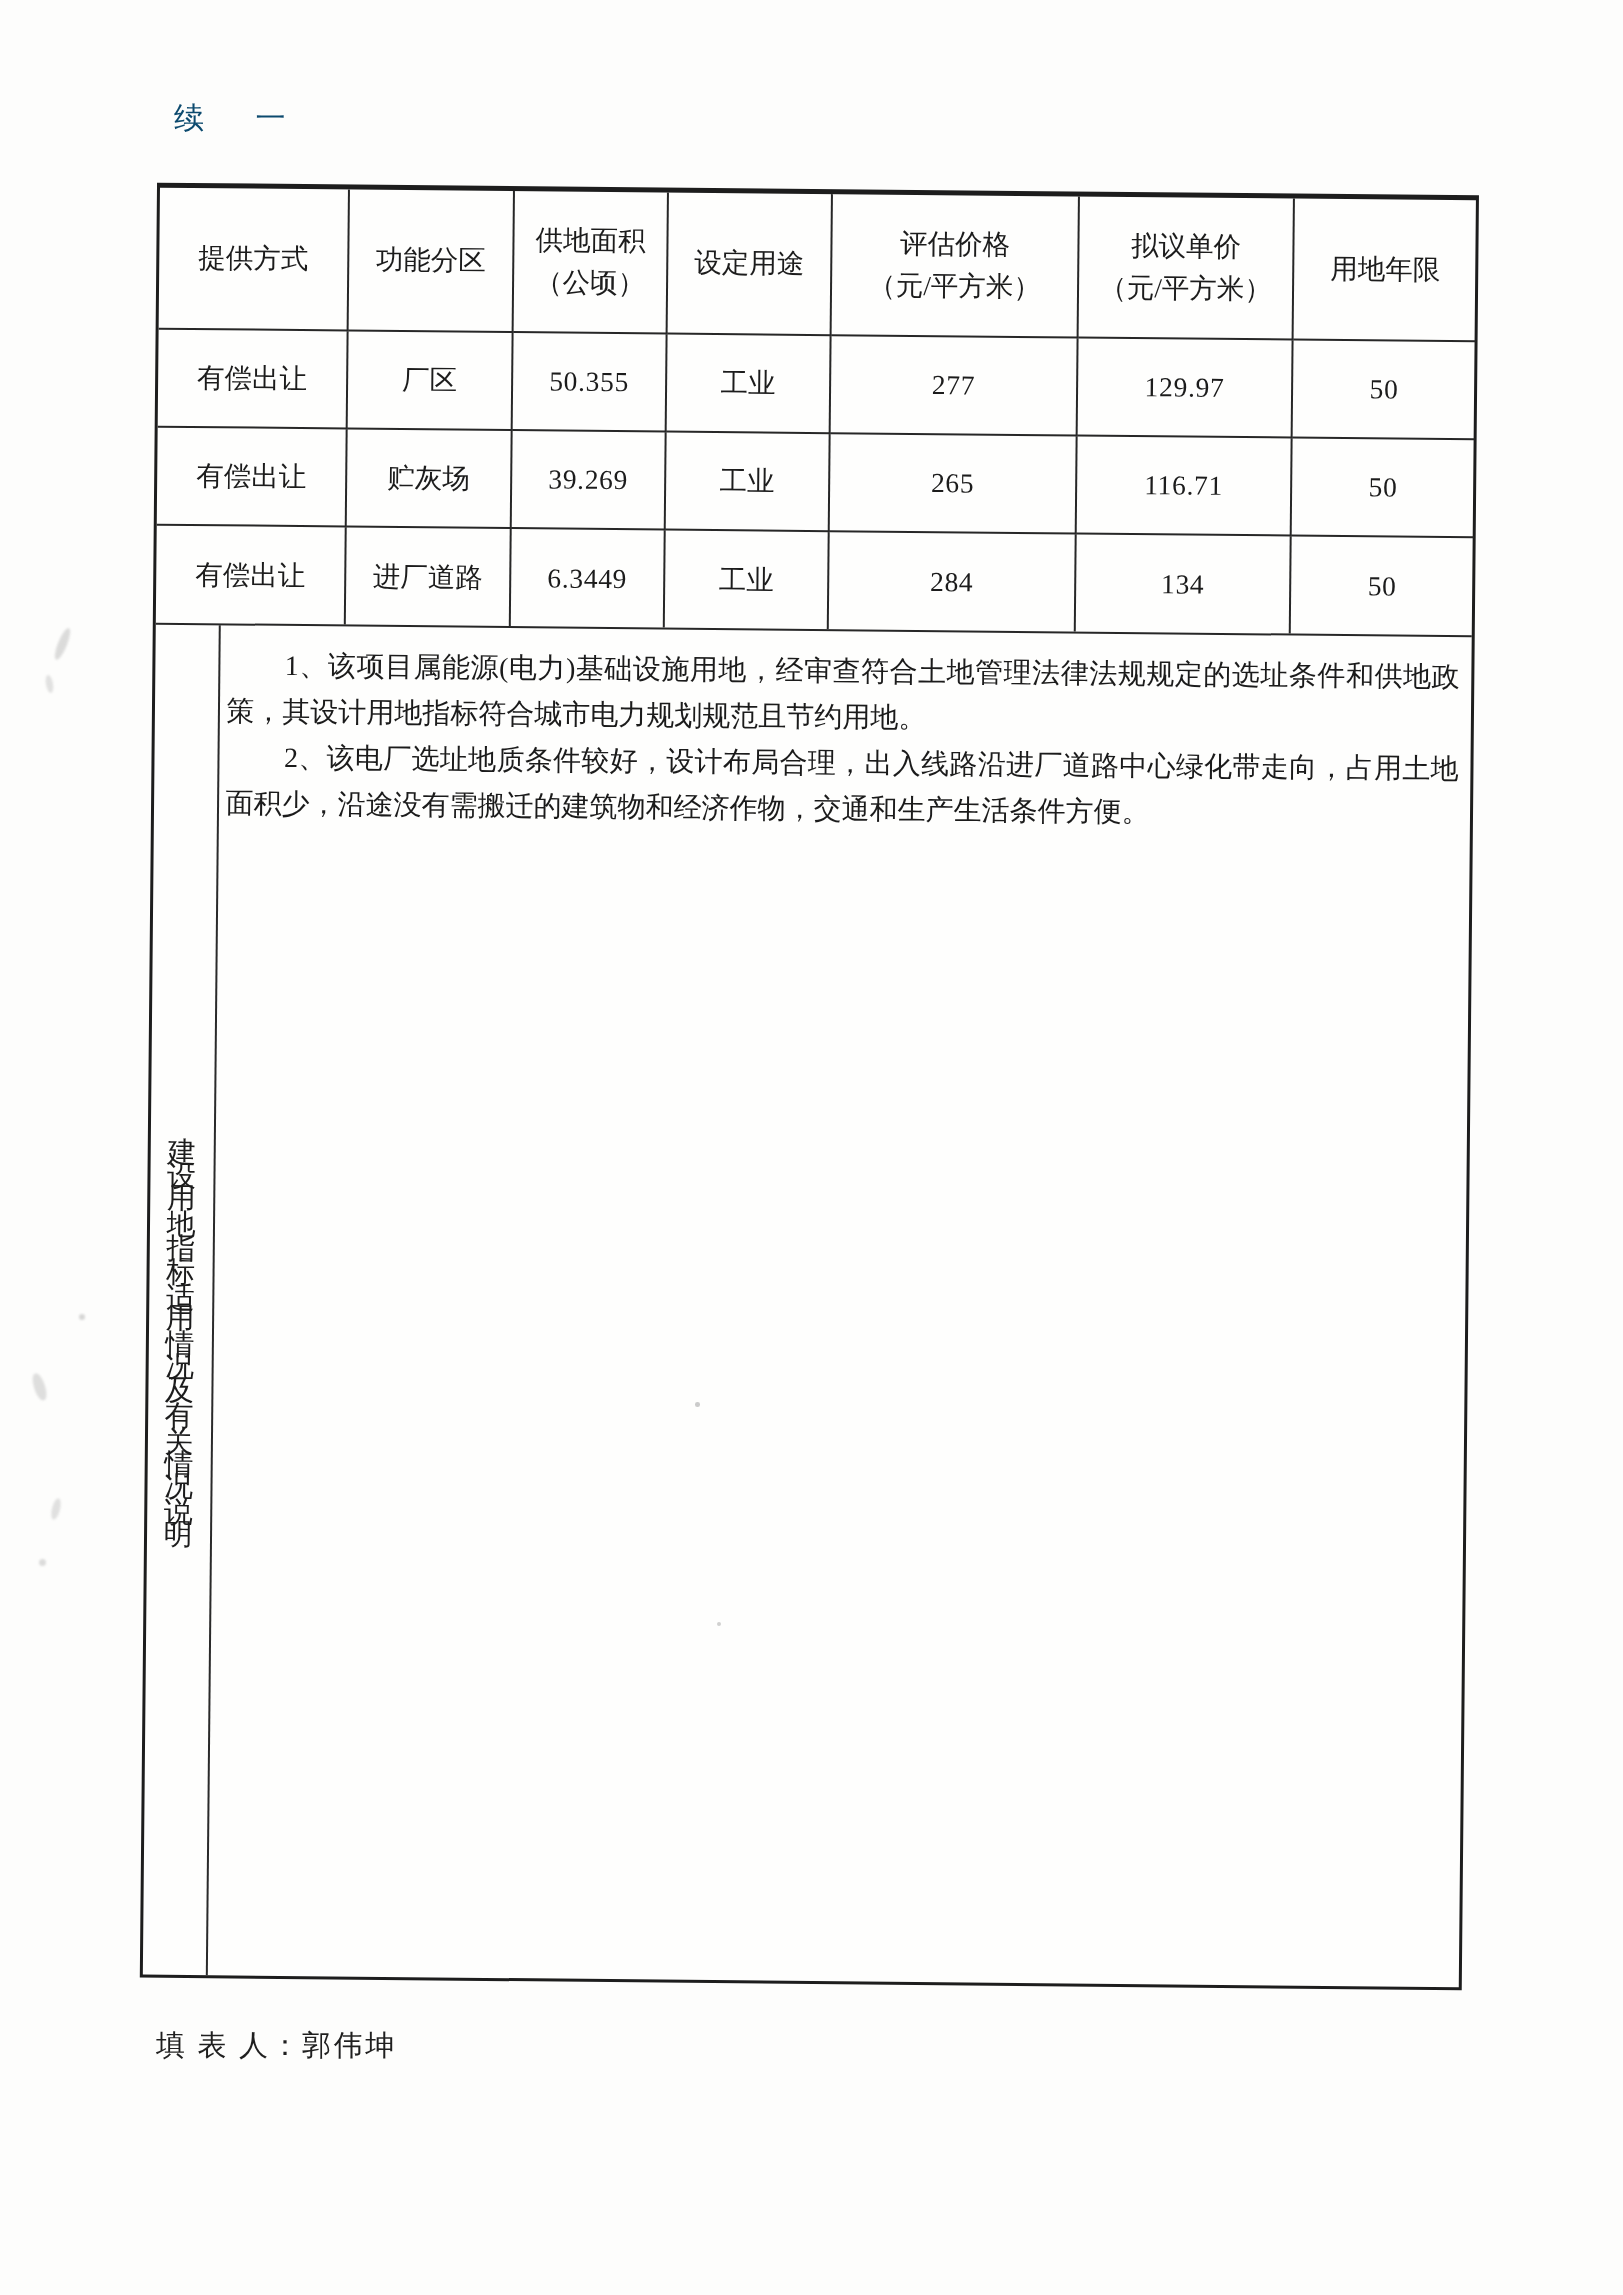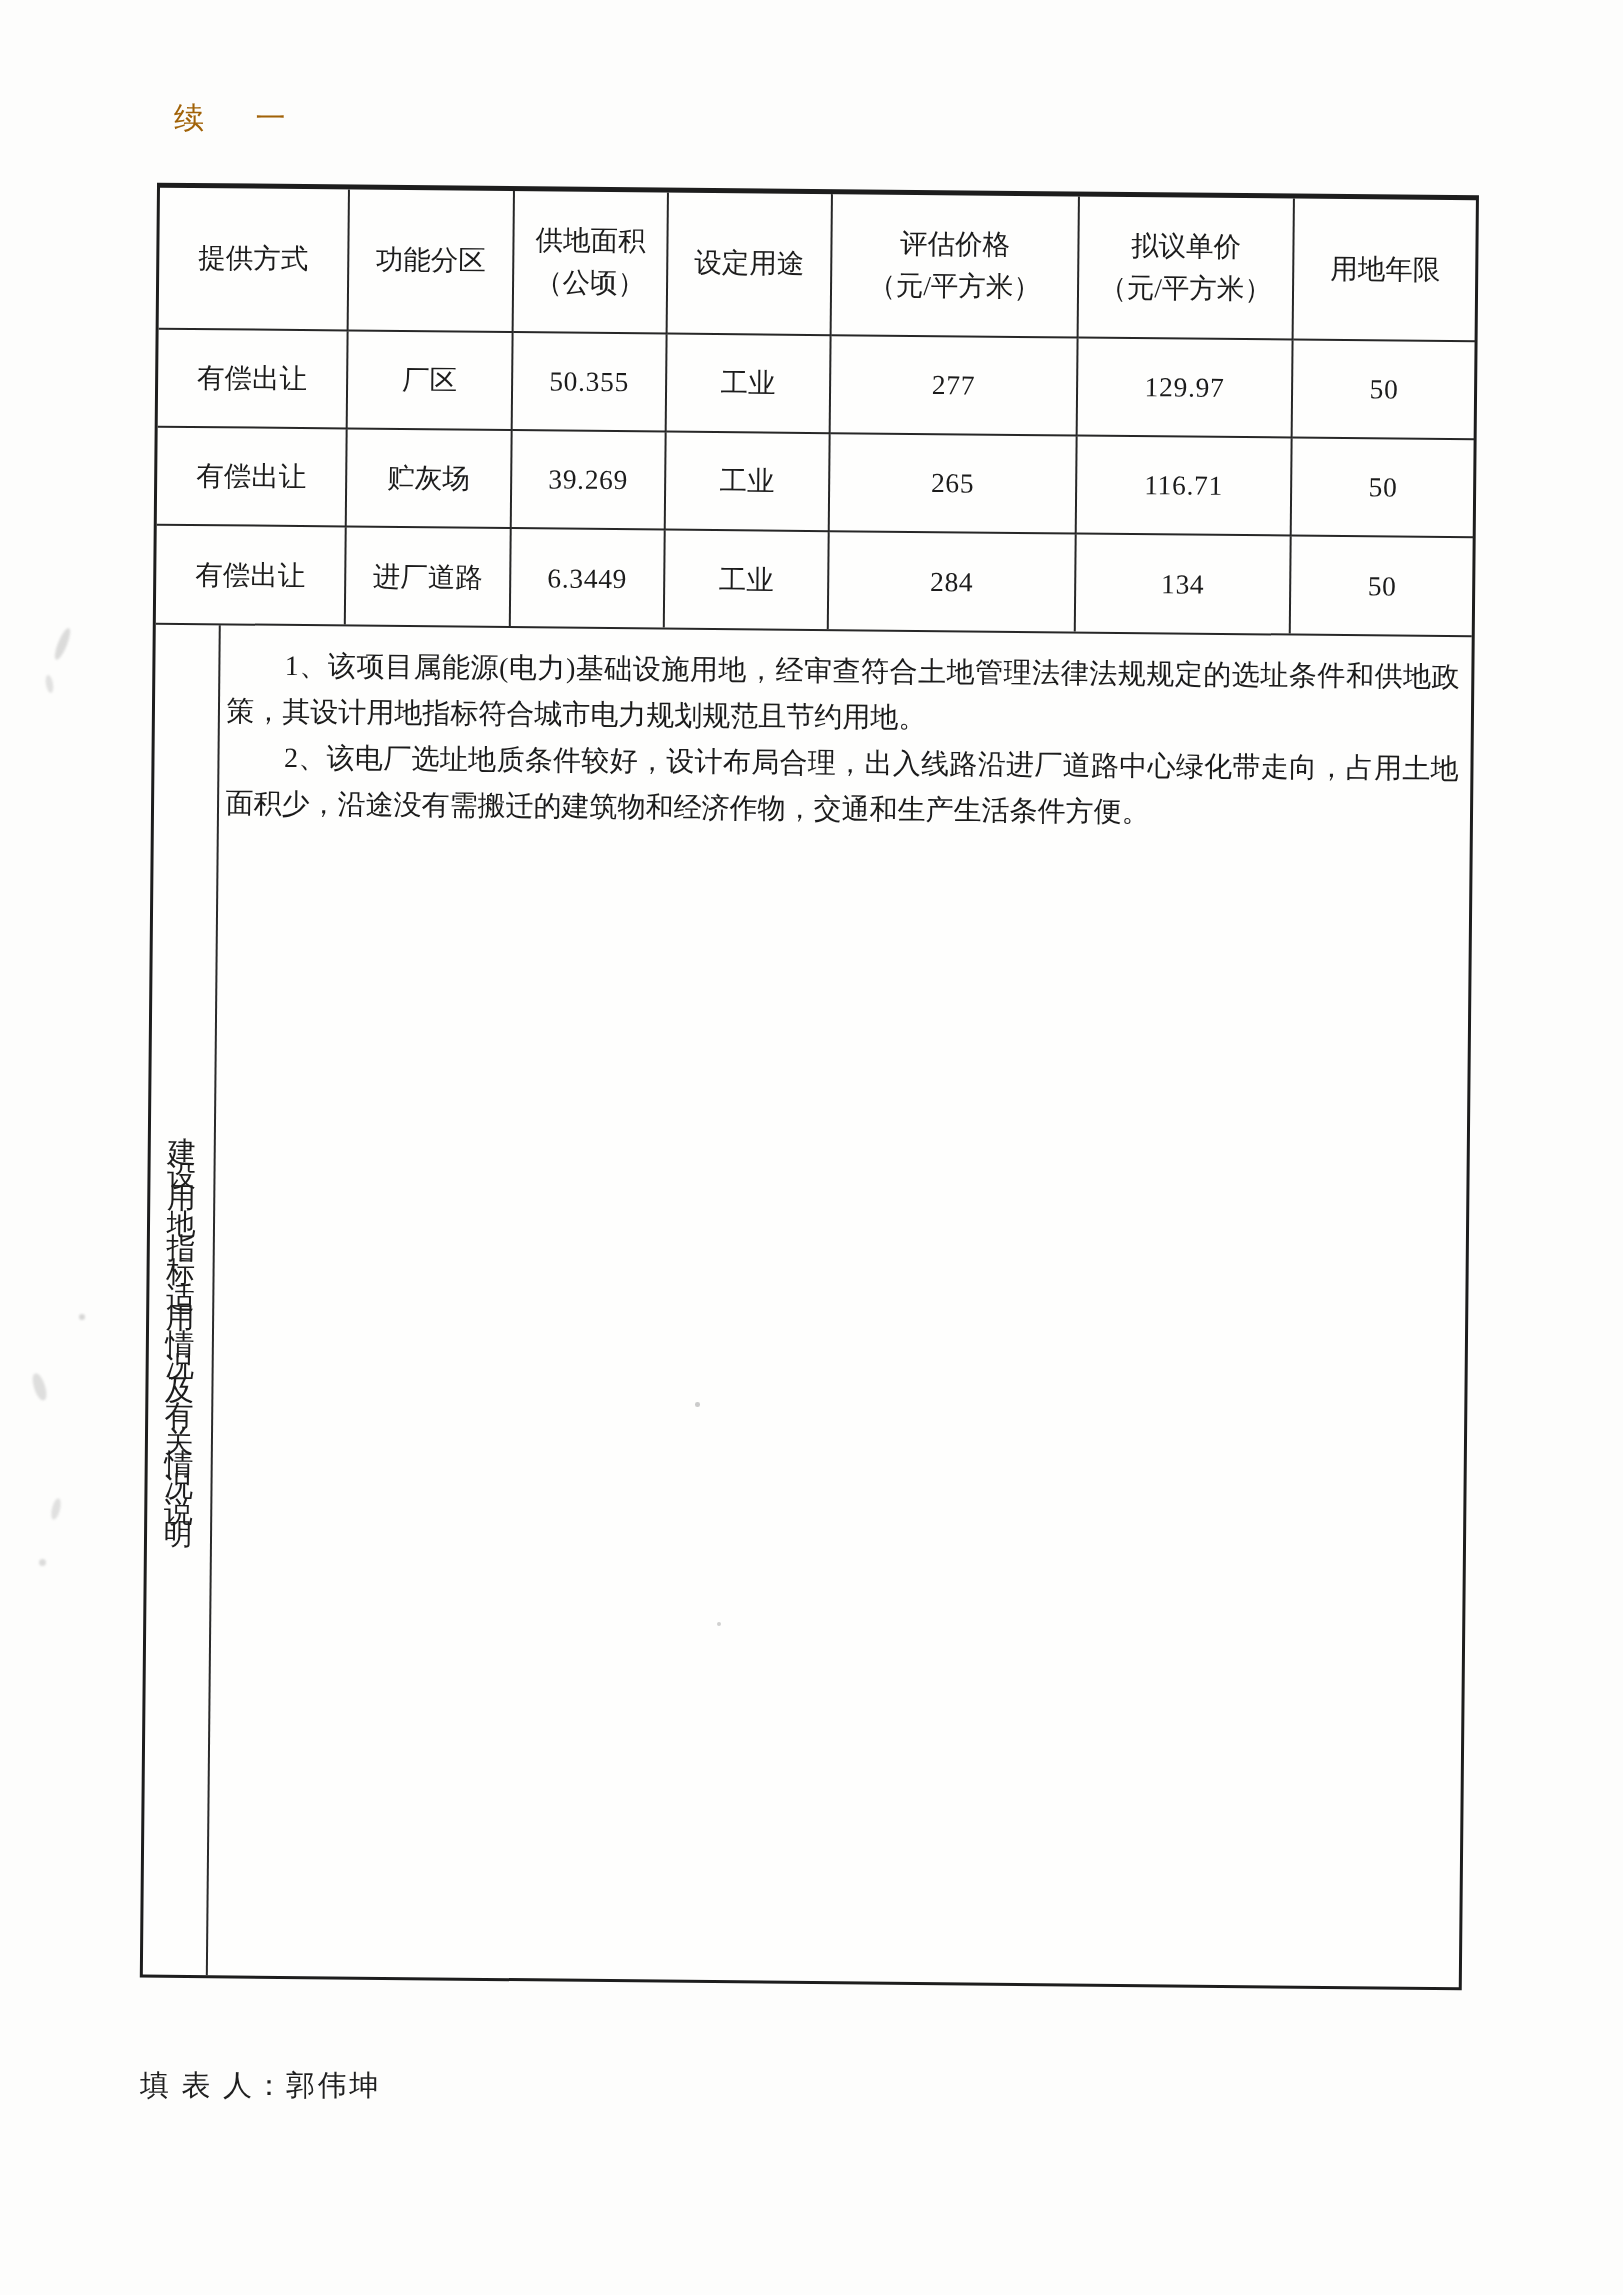--- a/index.html
+++ b/index.html
@@ -8,21 +8,21 @@
     position:relative;
     background:#fdfdfc;
     font-family:"Liberation Serif","DejaVu Serif",serif;
     color:#1e1e1e;
     overflow:hidden;
   }
 
   
   .cont-label{
     position:absolute;left:174px;top:98px;
-    font-size:30px;letter-spacing:22px;color:#a16207;
+    font-size:30px;letter-spacing:22px;color:#0c4a6e;
   }
 
   
   .doc-table{
     position:absolute;left:157px;top:189px;width:1316px;
     border:3.3px solid #1d1d1d;border-top-width:5.9px;
     transform:rotate(0.55deg);transform-origin:50% 0;
     background:#fefefd;
   }
   table.grid{
@@ -59,22 +59,22 @@
   }
   .notes-content{
     flex:1;padding:17px 11.8px 0 6.5px;
     font-size:28px;line-height:46px;color:#1b1b1b;
     text-align:justify;
   }
   .notes-content p{margin:0;text-indent:58px;}
 
   
   .footer{
-    position:absolute;left:140px;top:2026px;
-    font-size:29px;color:#1f1f1f;letter-spacing:2.6px;margin-top:40px;
+    position:absolute;left:156px;top:2026px;
+    font-size:29px;color:#1f1f1f;letter-spacing:2.6px;
   }
 
   
   .smudge{
     position:absolute;background:#8f8f8f;border-radius:50%;
     filter:blur(1.3px);
   }
   .s1{left:58px;top:627px;width:9.2px;height:34px;opacity:.30;transform:rotate(22deg);}
   .s2{left:46px;top:675px;width:6.5px;height:18.3px;opacity:.25;transform:rotate(-10deg);}
   .s3{left:79px;top:1314px;width:5.9px;height:5.9px;opacity:.35;}

